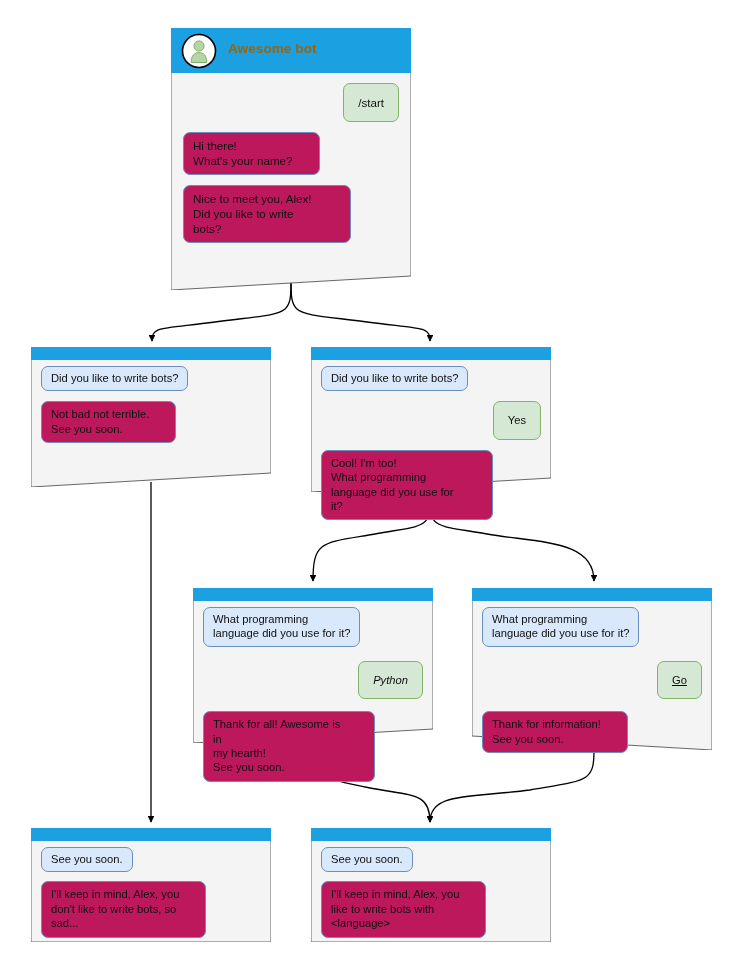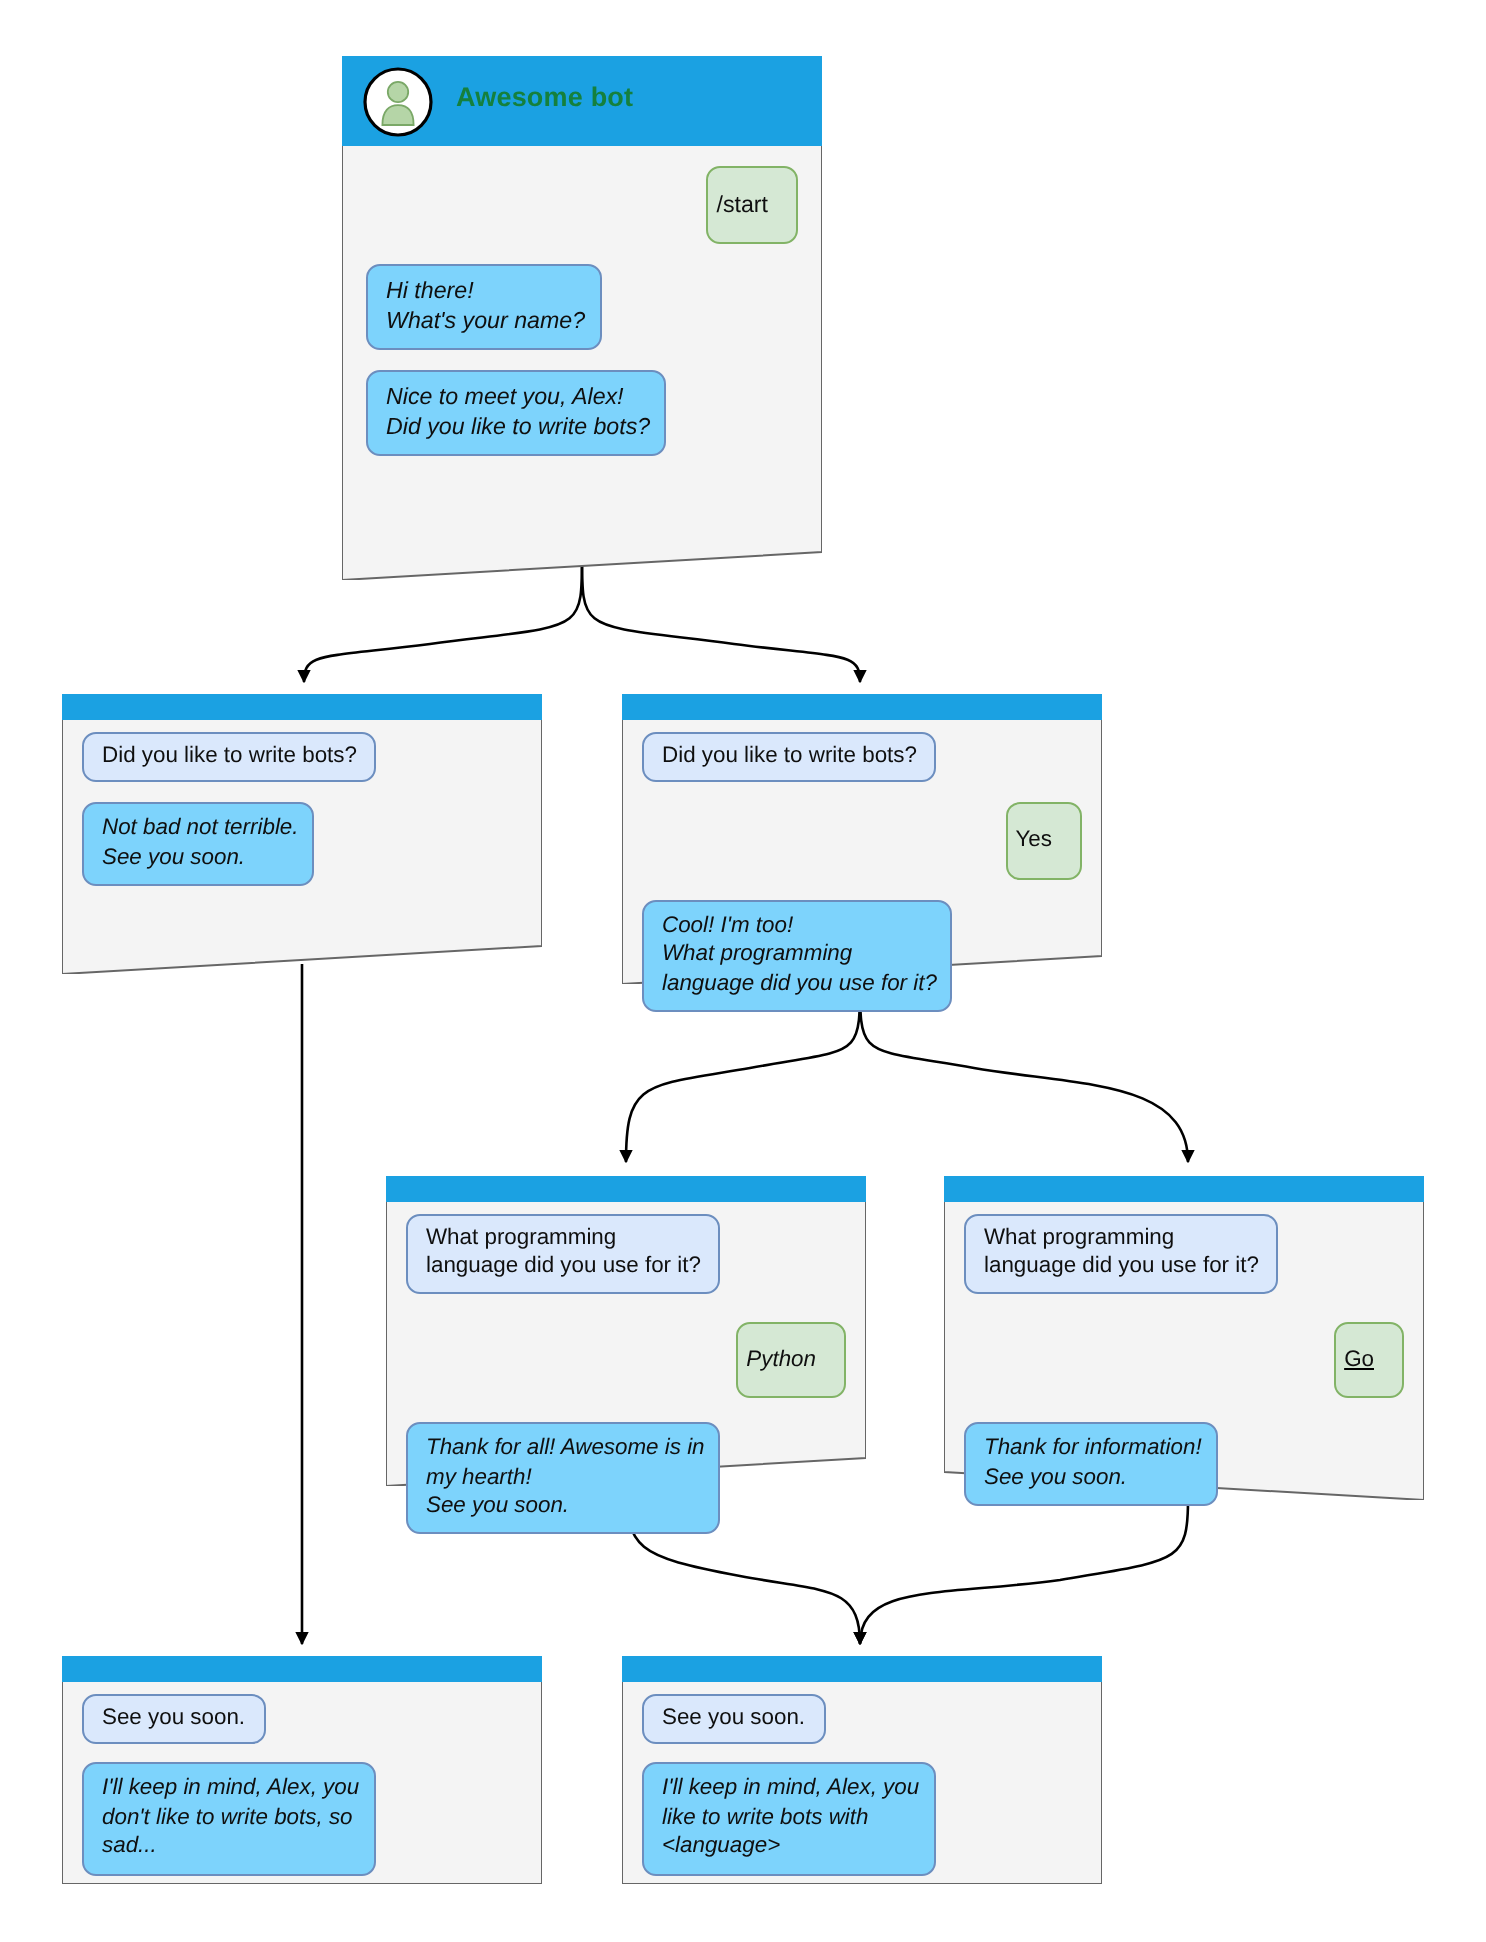--- a/index.html
+++ b/index.html
@@ -58,21 +58,21 @@
     box-sizing: border-box;
   }
   .card.root .titlebar {
     height: 45px;
   }
 
   .title-text {
     position: absolute;
     left: 57px;
     top: 13px;
-    color: #15803d;
+    color: #a16207;
     font-size: 13.5px;
     font-weight: bold;
     letter-spacing: 0.1px;
     white-space: nowrap;
   }
 
   .avatar {
     position: absolute;
     left: 10px;
     top: 5px;
@@ -106,29 +106,28 @@
     line-height: 14.4px;
     color: #0f0f0f;
     white-space: pre-line;
     max-width: 78%;
   }
   .card.root .bubble {
     font-size: 11.6px;
     line-height: 15px;
   }
   .bubble.bot {
-    background: #7dd3fc;
+    background: #be185d;
     border-color: #6c8ebf;
-    padding: 5px 7px 6px 9px;
-    font-style: italic;
+    padding: 5px 26px 6px 9px;
   }
   .bubble.user {
     background: #d5e8d4;
     border-color: #82b366;
-    padding: 11px 14px 11px 4px;
+    padding: 11px 14px 11px 14px;
     text-align: left;
   }
   .bubble.prompt {
     background: #dae8fc;
     border-color: #6c8ebf;
     padding: 4px 9px 5px 9px;
   }
 </style>
 </head>
 <body>

